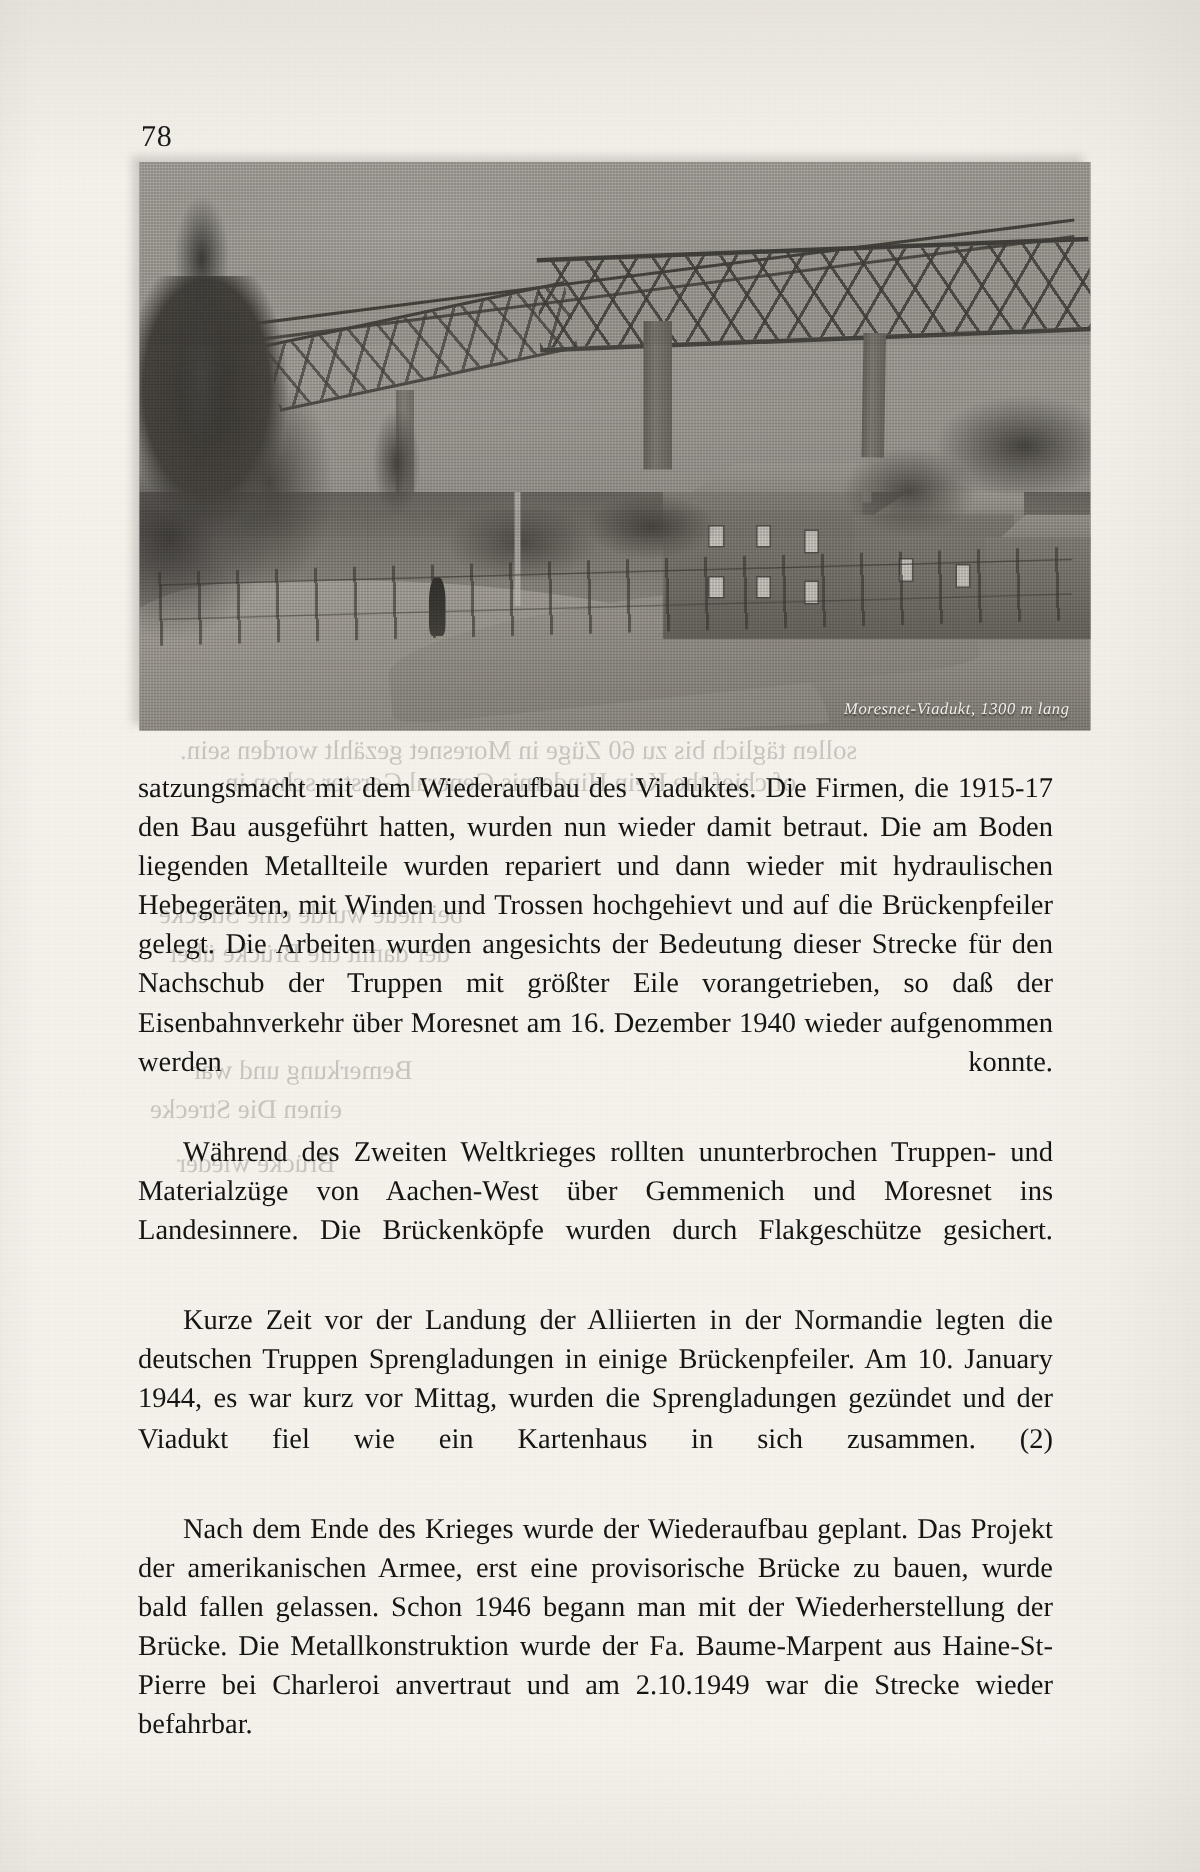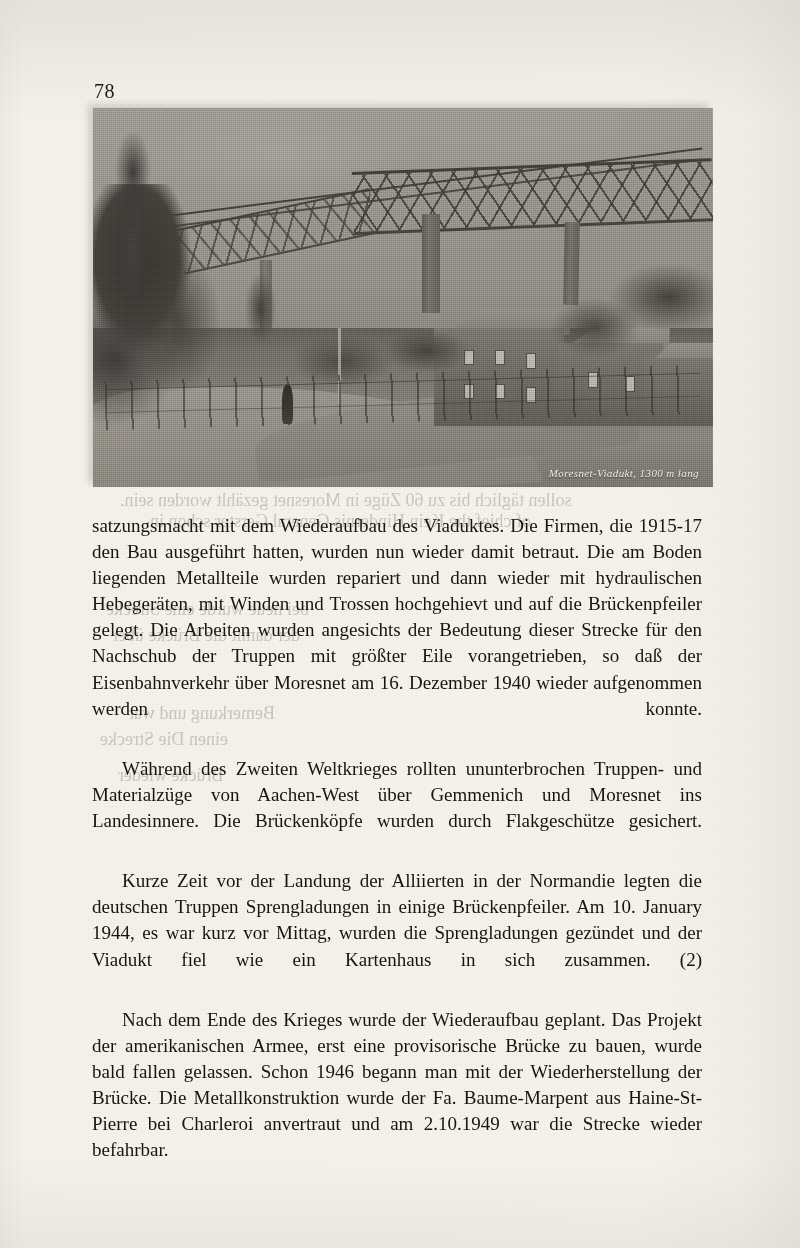--- a/index.html
+++ b/index.html
@@ -60,20 +60,21 @@
     letter-spacing: 0.5px;
   }
 
   
   .photo-figure {
     position: absolute;
     left: 93px;
     top: 108px;
     width: 620px;
     height: 379px;
+    padding-left: 14px;
   }
   .photo-shadow {
     position: absolute;
     left: -5px; top: -4px;
     width: 100%; height: 100%;
     background: rgba(120,118,112,0.28);
     filter: blur(3px);
   }
   .photo {
     position: absolute;

